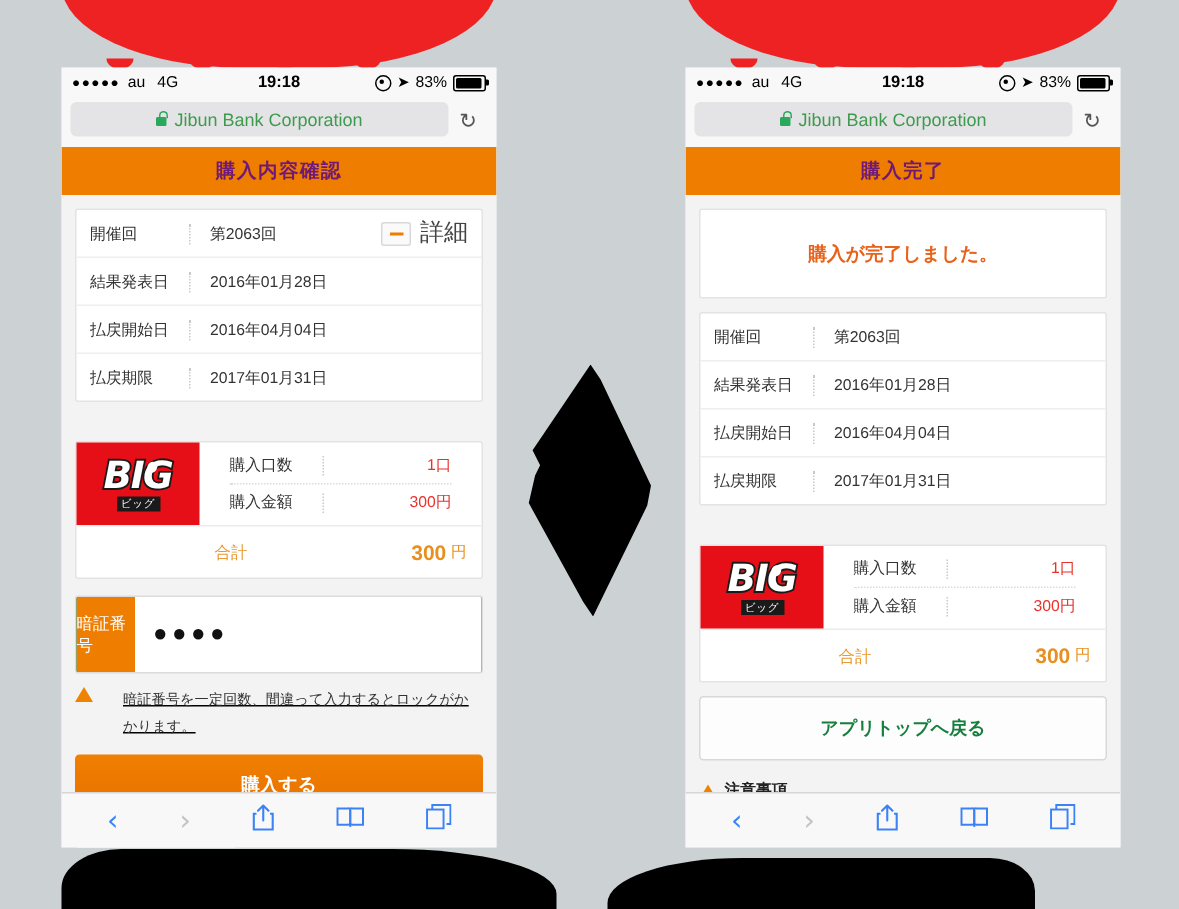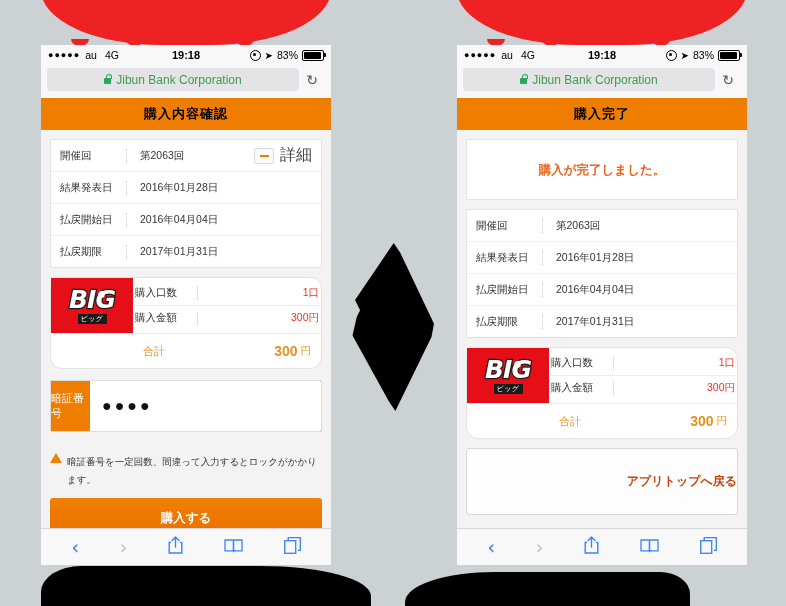--- a/index.html
+++ b/index.html
@@ -191,21 +191,21 @@
   .reload-btn {
     width: 26px;
     text-align: center;
     font-size: 14px;
     color: #555;
   }
 
   
   .page-header {
     background: #ef7d00;
-    color: #000000;
+    color: #701a75;
     text-align: center;
     font-size: 13px;
     font-weight: bold;
     padding: 7px 0;
     letter-spacing: 1px;
   }
 
   
   .content {
     background: #f3f3f3;
@@ -282,22 +282,22 @@
   }
   .detail-label {
     font-size: 16px;
     color: #444;
   }
 
   
   .big-card {
     background: #fff;
     border: 1px solid #e3e3e3;
-    border-radius: 12px;
-    margin-top: 9px;
+    border-radius: 2px;
+    margin-top: 26px;
   }
   .big-top {
     display: flex;
     align-items: stretch;
   }
   .big-logo {
     width: 82px;
     background: #e60f17;
     display: flex;
     flex-direction: column;
@@ -333,21 +333,21 @@
     color: #fff;
     background: #1a1a1a;
     padding: 0 3px;
     letter-spacing: 0.5px;
   }
   .big-rows {
     flex: 1;
     display: flex;
     flex-direction: column;
     justify-content: center;
-    padding: 0 2px;
+    padding: 0 20px;
   }
   .big-row {
     display: flex;
     align-items: center;
     height: 24px;
     border-bottom: 1px dotted #dcdcdc;
   }
   .big-row:last-child { border-bottom: none; }
   .big-row-label {
     font-size: 10.5px;
@@ -415,23 +415,24 @@
     font-size: 16px;
     letter-spacing: 3px;
     padding: 0 12px;
     color: #111;
     font-family: "Liberation Sans", sans-serif;
     outline: none;
   }
 
   
   .warn-block {
-    margin-top: 19px;
-    display: flex;
-    gap: 5px;
+    margin-top: 7px;
+    display: flex;
+    gap: 20px;
+    text-decoration: underline;
   }
   .warn-tri {
     width: 0; height: 0;
     border-left: 6px solid transparent;
     border-right: 6px solid transparent;
     border-bottom: 10px solid #ef8200;
     flex-shrink: 0;
     margin-top: 2px;
   }
   .warn-text {
@@ -483,25 +484,25 @@
     text-align: center;
     font-family: "Liberation Sans", sans-serif;
     cursor: pointer;
   }
   .btn-app-top {
     margin-top: 9px;
     width: 100%;
     background: #fdfdfd;
     border: 1px solid #d8d8d8;
     border-radius: 3px;
-    padding: 24px 0;
+    padding: 12px 0;
     font-size: 12px;
     font-weight: bold;
-    color: #c2410c;
-    text-align: right;
+    color: #15803d;
+    text-align: center;
     font-family: "Liberation Sans", sans-serif;
     cursor: pointer;
   }
 
   
   .notice {
     margin-top: 13px;
   }
   .notice-head {
     display: flex;

